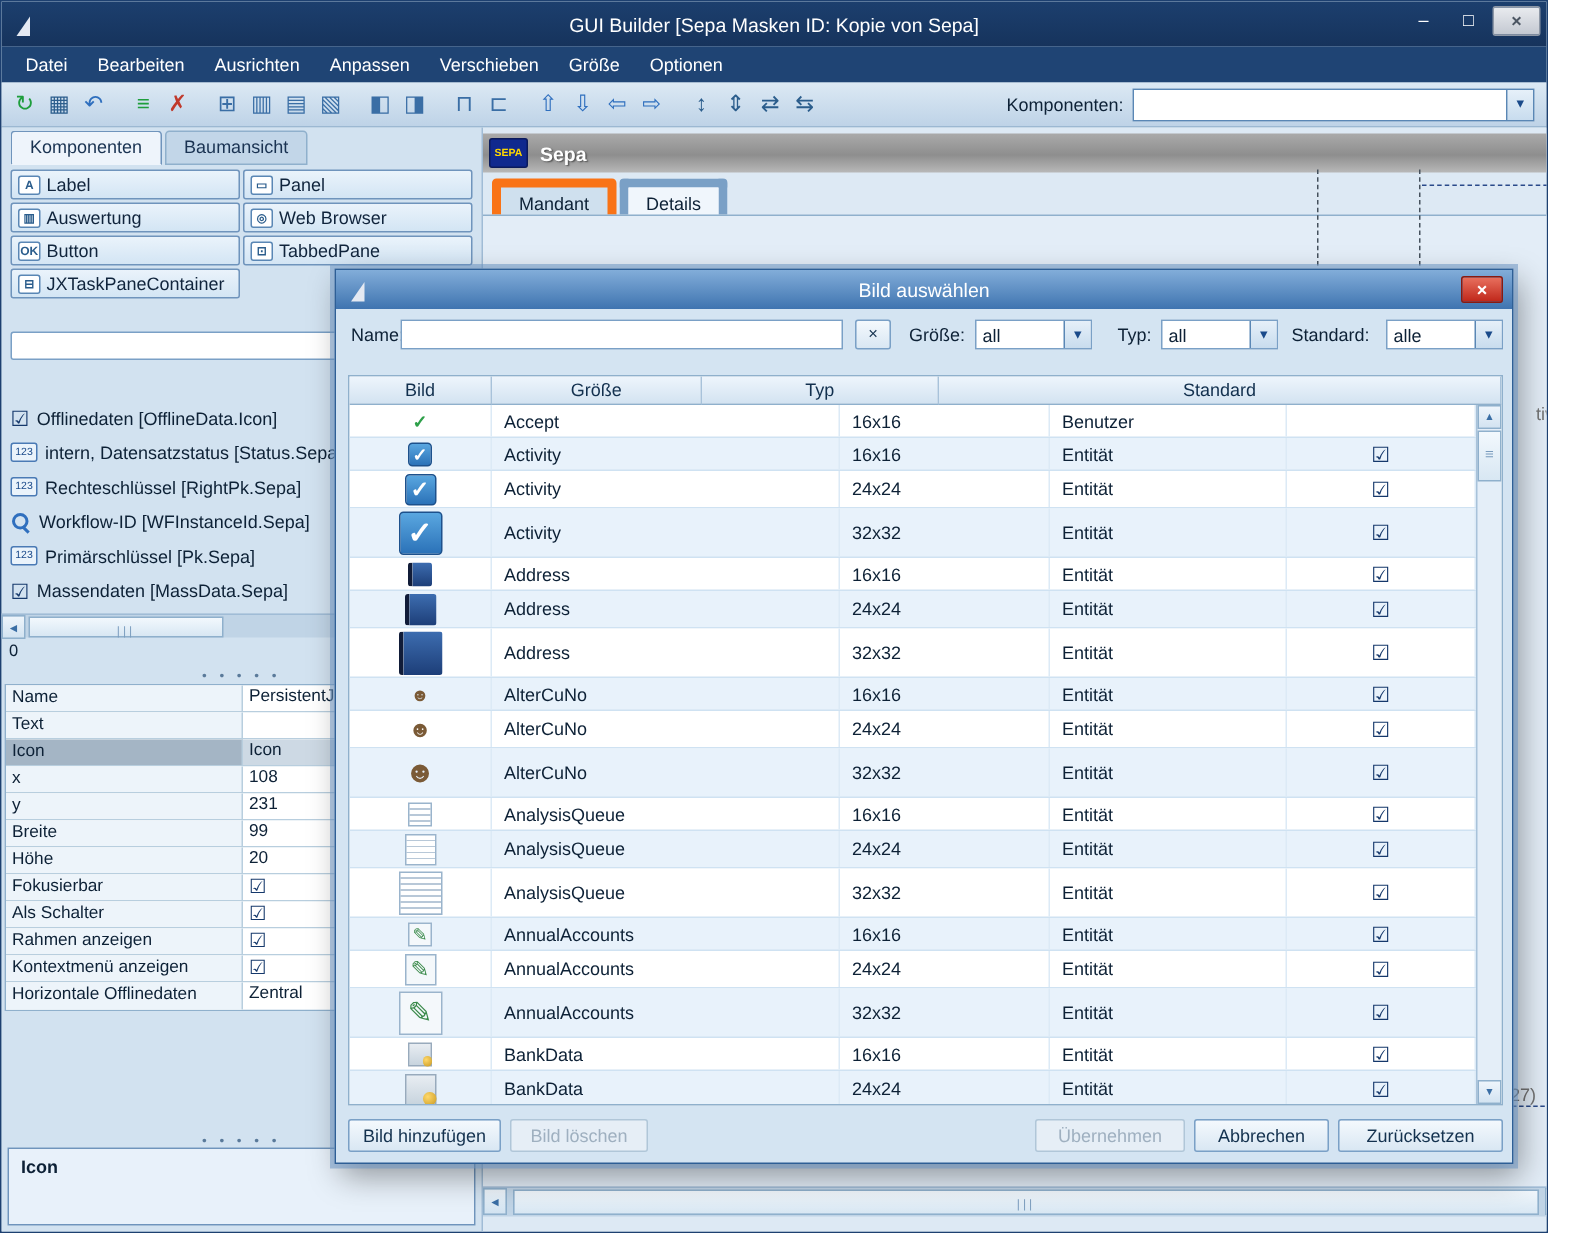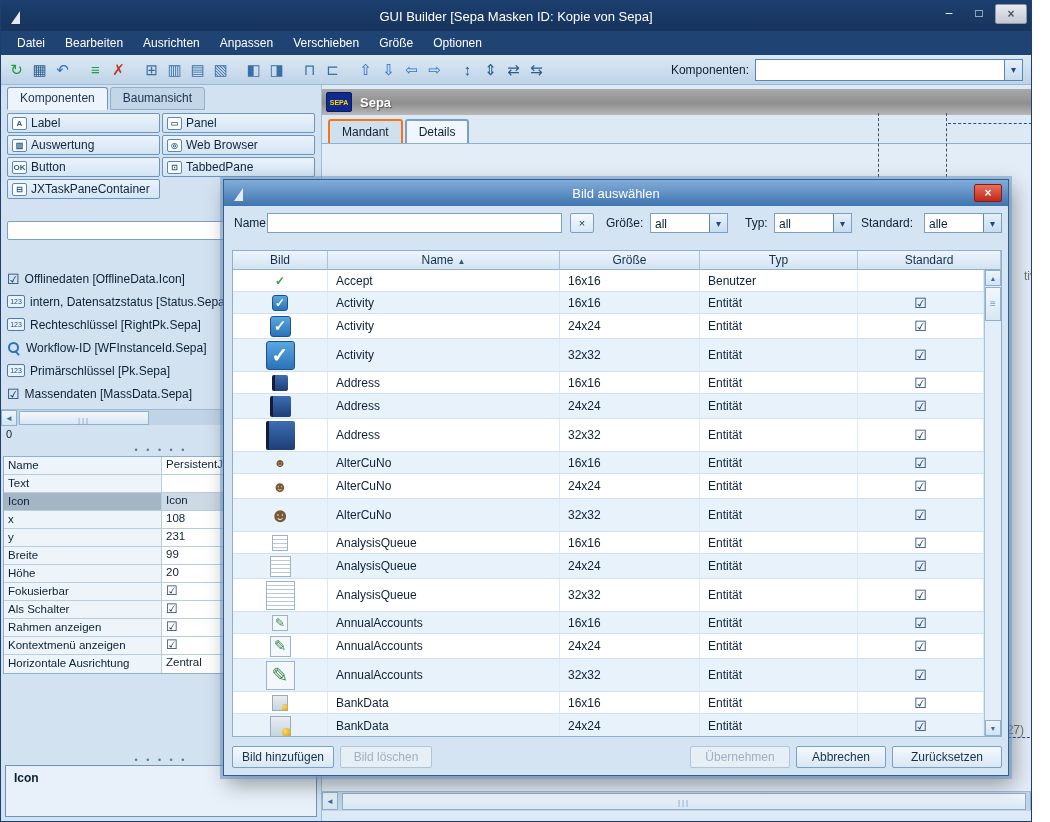--- a/index.html
+++ b/index.html
@@ -74,21 +74,21 @@
   .lp-info { position:absolute; left:4px; top:680px; width:312px; height:52px; background:#e8f1fa; border:1px solid #6f94bc; padding:5px 8px; }
   .lp-info-title { font-weight:bold; font-size:12px; }
   .lp-info-desc { font-size:12px; margin-top:3px; }
 
   
   .main-area { position:absolute; left:320px; top:84px; width:724px; height:738px; background:#dde9f4; border-left:1px solid #a0bcd6; }
   .sepa-header { position:absolute; left:0; top:4px; width:724px; height:26px; background:linear-gradient(#aaaaaa,#8e8e8e 55%,#b8b8b8); display:flex; align-items:center; }
   .sepa-logo { width:26px; height:20px; margin-left:4px; background:#10298e; border:1px solid #0a1a5c; border-radius:2px; color:#ffd800; font-size:7px; font-weight:bold; display:flex; align-items:center; justify-content:center; }
   .sepa-title { color:#fff; font-weight:bold; font-size:13px; margin-left:8px; text-shadow:1px 1px 1px #555; }
   .main-tabs { position:absolute; left:6px; top:34px; display:flex; }
-  .m-tab { padding:4px 12px 5px; font-size:12px; border:2px solid #f97316; background:#cfe0ee; margin-right:2px; border-radius:3px 3px 0 0; }
+  .m-tab { padding:4px 12px 5px; font-size:12px; border:6px solid #f97316; background:#cfe0ee; margin-right:2px; border-radius:3px 3px 0 0; }
   .m-tab.active { background:#f0f6fc; border-color:#7aa0c6; border-bottom-color:#f0f6fc; }
   .main-form { position:absolute; left:0; top:58px; width:724px; height:648px; background:#e3edf7; border-top:1px solid #8fb0cc; }
   .guide { position:absolute; }
   .guide.v { border-left:1px dashed #44505c; width:0; }
   .guide.h { border-top:1px dashed #2a4a8a; height:0; }
   .fragment { position:absolute; font-size:12px; color:#737373; white-space:nowrap; }
 
   .main-hscroll { position:absolute; left:0; top:706px; width:724px; height:20px; background:#c0d4e6; border-top:1px solid #a0bcd6; }
   .main-hscroll .sb-arr { height:18px; line-height:17px; }
   .main-hscroll .sb-arr.right { right:0; }
@@ -312,21 +312,21 @@
         </div>
         <div class="prop-row">
           <div class="prop-name">Rahmen anzeigen</div>
           <div class="prop-value"><span class="prop-check">☑</span></div>
         </div>
         <div class="prop-row">
           <div class="prop-name">Kontextmenü anzeigen</div>
           <div class="prop-value"><span class="prop-check">☑</span></div>
         </div>
         <div class="prop-row">
-          <div class="prop-name">Horizontale Ausrichtung</div>
+          <div class="prop-name">Horizontale Offlinedaten</div>
           <div class="prop-value">Zentral</div>
         </div>
       </div>
     <div class="splitter-dots dots-2"></div>
     <div class="lp-info">
       <div class="lp-info-title">Icon</div>
     </div>
   </div>
 
   <div class="main-area">
@@ -380,21 +380,20 @@
 
     <span class="dlg-label" style="left:637px;">Standard:</span>
     <span class="dlg-combo" style="left:700px;">
       <span class="combo-val">alle</span>
       <span class="combo-arr"></span>
     </span>
 
     <div class="dlg-table">
       <div class="thead">
         <div class="th th-bild">Bild</div>
-        <div class="th th-name"><span>Name</span><span class="sort-ind">▲</span></div>
         <div class="th th-size">Größe</div>
         <div class="th th-typ">Typ</div>
         <div class="th th-std">Standard</div>
       </div>
       <div class="tbody">
           <div class="trow" style="height: 22px;">
             <div class="tcell c-bild">
               <span class="ticon ticon-accept" style="width: 16px; height: 16px; font-size: 12px;">✓</span>
             </div>
             <div class="tcell c-name">Accept</div>

